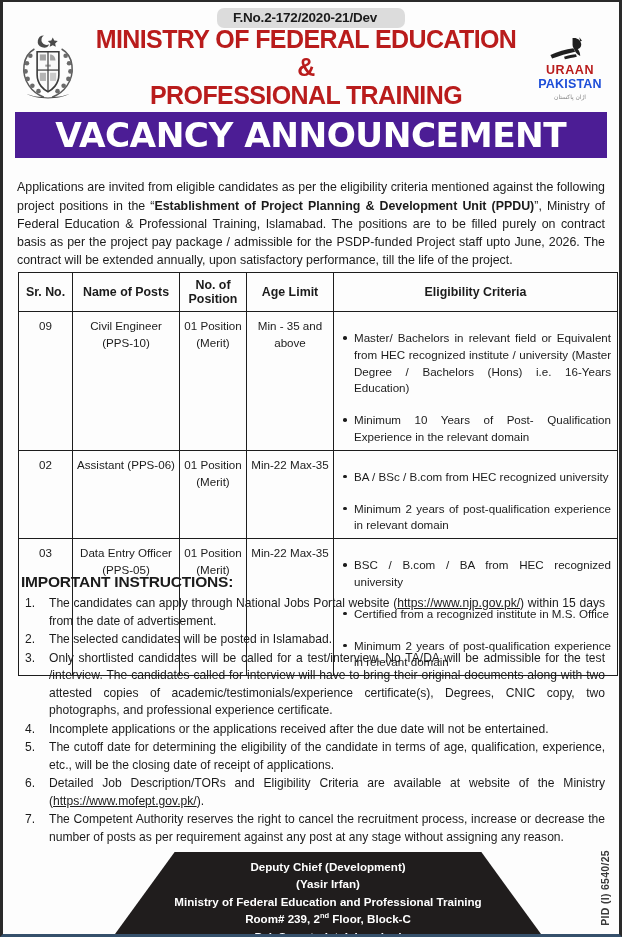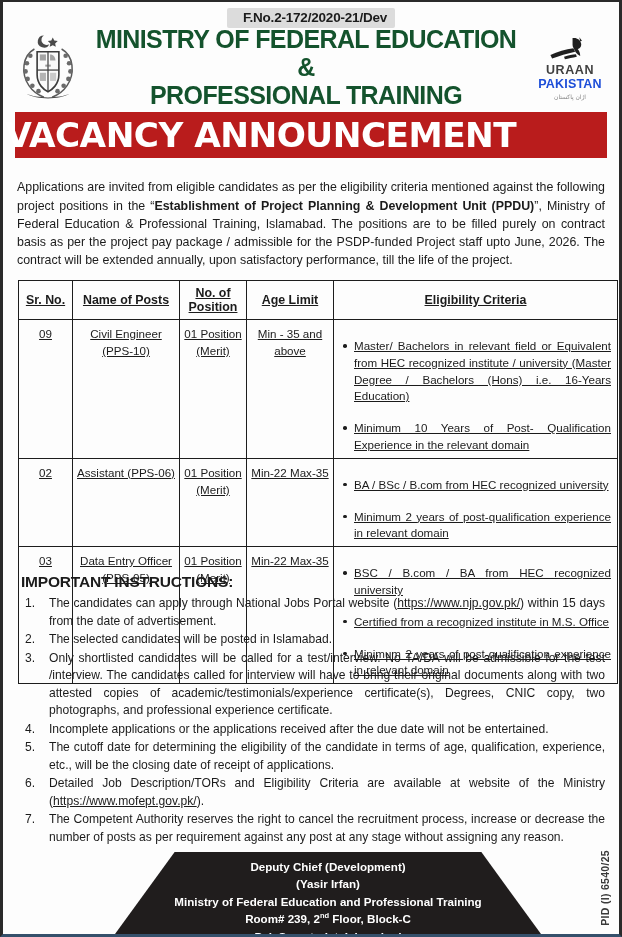--- a/index.html
+++ b/index.html
@@ -30,81 +30,80 @@
   .fileno-wrap{
     position:absolute;top:4px;left:0;right:0;
     display:flex;justify-content:center;
   }
   .fileno{
     background:#dcdcdc;
     color:#1b1b1b;
     font-size:13.5px;
     font-weight:700;
     letter-spacing:-0.2px;
-    padding:2px 8px 3px 16px;
-    border-radius:2px;
+    padding:2px 28px 3px 16px;
+    border-radius:7px;
   }
 
   
   .hdr{
     position:absolute;top:22px;left:0;right:0;height:82px;
     display:flex;align-items:center;
   }
   .emblem{
     width:70px;height:74px;margin-left:6px;flex:0 0 70px;
     display:flex;align-items:center;justify-content:center;
   }
   .hdr-title{
     flex:1;text-align:center;
     font-size:25px;line-height:1.12;
     font-weight:800;letter-spacing:-0.6px;
-    color:#14532d;
+    color:#b91c1c;
     padding:0 2px;
   }
   .uraan{
     flex:0 0 82px;width:82px;
     display:flex;flex-direction:column;align-items:center;
     margin-right:4px;
   }
   .uraan-mark{height:30px;display:flex;align-items:flex-end;}
-  .uraan-t1{font-size:12.5px;font-weight:800;line-height:1.05;letter-spacing:0.6px;color:#404040;}
+  .uraan-t1{font-size:12.5px;font-weight:800;line-height:1.05;letter-spacing:0.6px;color:#b91c1c;}
   .uraan-t2{font-size:12.5px;font-weight:800;line-height:1.05;letter-spacing:0.2px;color:#1d4ed8;}
   .uraan-urdu{font-size:6px;color:#888;margin-top:2px;letter-spacing:0.3px;}
 
   
   .banner{
     position:absolute;top:108px;left:8px;right:8px;height:46px;
-    background:#b91c1c;
-    display:flex;align-items:center;
+    background:#4c1d95;
+    display:flex;align-items:center;justify-content:center;
   }
   .banner span{
     color:#fff;font-size:33px;font-weight:800;
     letter-spacing:-0.5px;
     font-family:"DejaVu Sans", sans-serif;
     transform:scaleX(1.04);
   }
 
   
   .intro{
     position:absolute;top:162px;left:10px;right:10px;
     font-size:12.4px;line-height:1.47;
     text-align:justify;
     text-justify:inter-word;
     color:#1b1b1b;
   }
   .intro b{font-weight:700;}
 
   
   .tbl{
-    position:absolute;top:276px;left:11px;right:11px;
+    position:absolute;top:268px;left:11px;right:11px;
     border-collapse:collapse;
     width:600px;
     table-layout:fixed;
     font-size:11.6px;
-    text-decoration:underline;
   }
   .tbl th,.tbl td{
     border:1px solid #1d1d1d;
     vertical-align:top;
     padding:3px 4px;
   }
   .tbl th{
     text-align:center;font-weight:700;font-size:12.4px;
     vertical-align:middle;
     padding:5px 3px;

